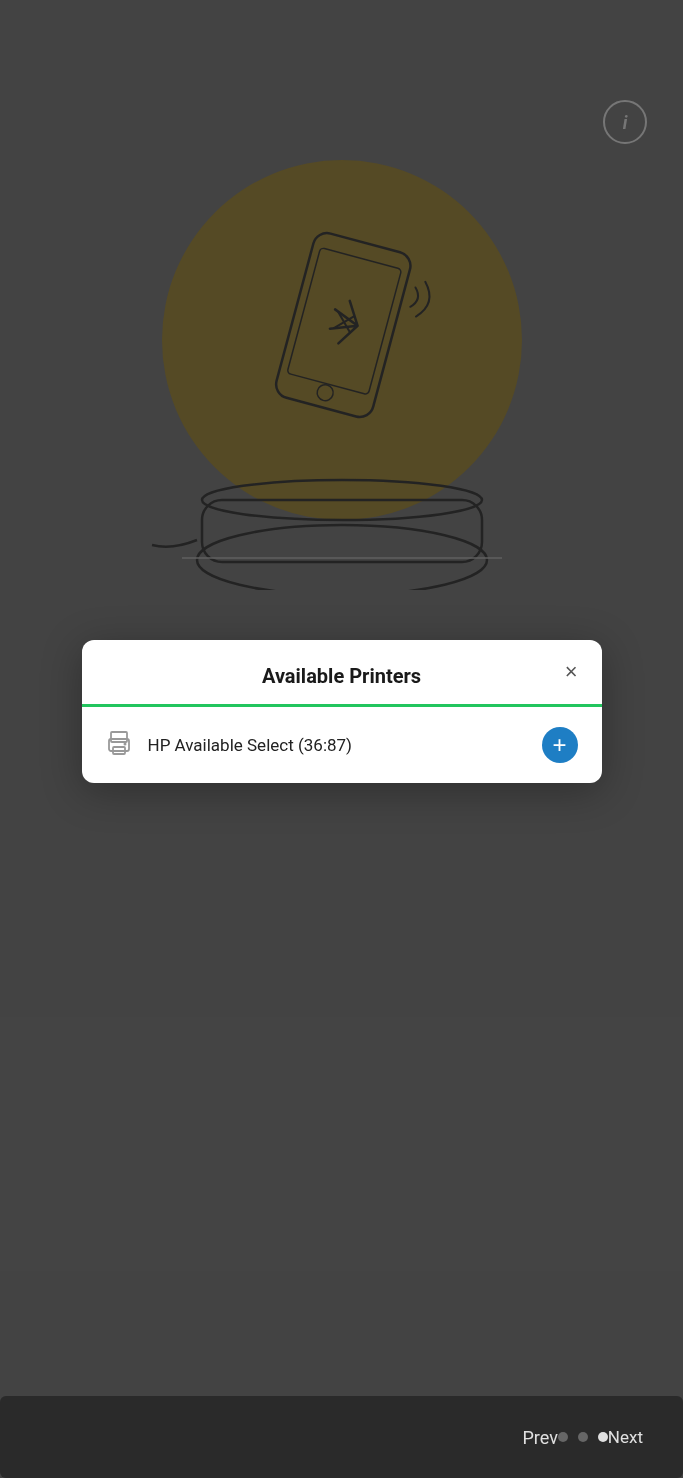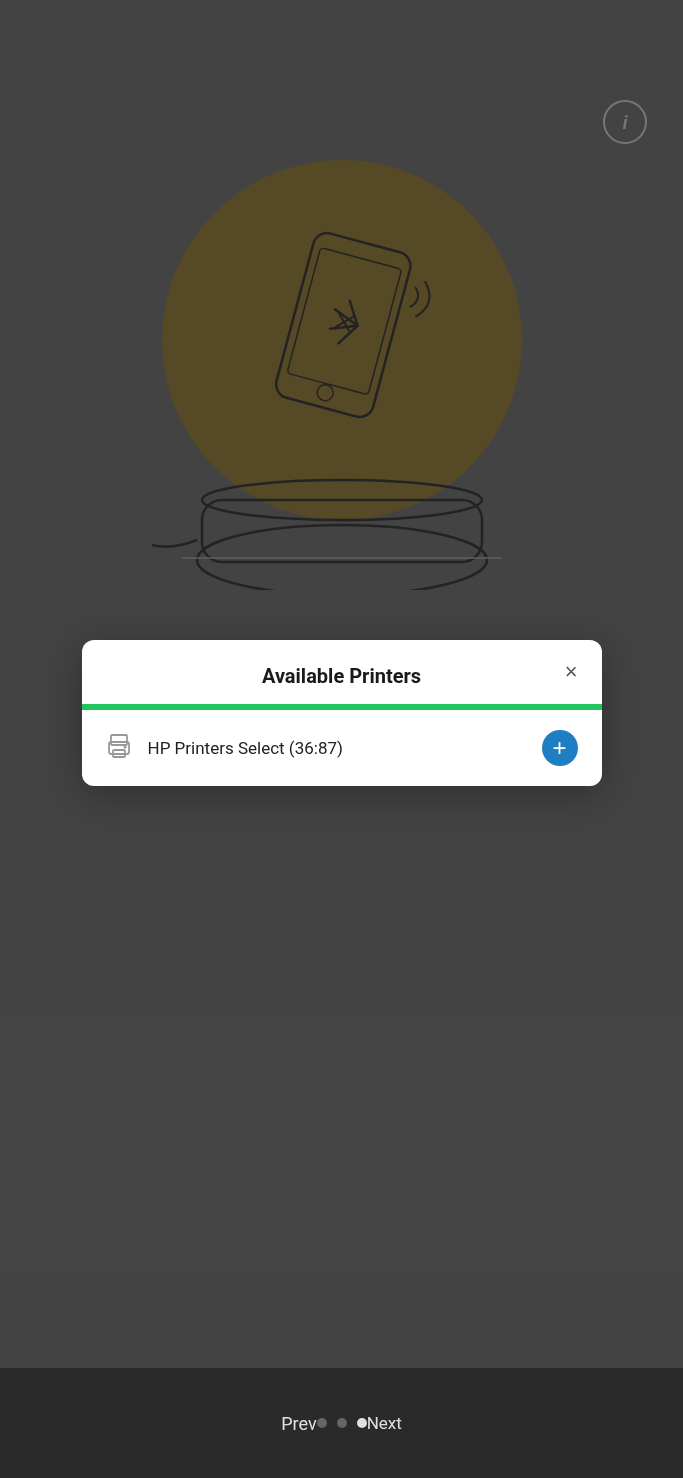--- a/index.html
+++ b/index.html
@@ -96,21 +96,21 @@
       box-shadow: 0 8px 40px rgba(0,0,0,0.3);
       overflow: hidden;
     }
 
     .modal-header {
       display: flex;
       align-items: center;
       justify-content: center;
       padding: 24px 20px 16px;
       position: relative;
-      border-bottom: 6px solid #22c55e;
+      border-bottom: 3px solid #22c55e;
     }
 
     .modal-title {
       font-size: 20px;
       font-weight: 700;
       color: #1a1a1a;
       text-align: center;
     }
 
     .modal-close {
@@ -164,26 +164,27 @@
       flex-shrink: 0;
       border: none;
     }
 
     
     .bottom-nav {
       position: absolute;
       bottom: 0;
       left: 0;
       width: 100%;
-      height: 110px;
+      height: 82px;
       background-color: #2a2a2a;
       display: flex;
       align-items: center;
-      justify-content: center;
+      justify-content: flex-end;
       padding: 0 40px;
+      border-radius: 6px;
     }
 
     .nav-prev {
       color: #e0e0e0;
       font-size: 18px;
       background: none;
       border: none;
       cursor: pointer;
       font-family: inherit;
     }
@@ -285,21 +286,21 @@
     </div>
     <div class="printer-item">
       <span class="printer-icon">
         <svg width="26" height="26" viewBox="0 0 26 26" fill="none" xmlns="http://www.w3.org/2000/svg">
           <rect x="5" y="2" width="16" height="10" rx="1" stroke="#999" stroke-width="1.8"></rect>
           <rect x="3" y="9" width="20" height="12" rx="2" stroke="#999" stroke-width="1.8"></rect>
           <rect x="7" y="17" width="12" height="7" rx="1" stroke="#999" stroke-width="1.8"></rect>
           <circle cx="19" cy="14" r="1.5" fill="#999"></circle>
         </svg>
       </span>
-      <span class="printer-name">HP Printers Select (36:87)</span>
+      <span class="printer-name">HP Available Select (36:87)</span>
       <button class="printer-add-btn">+</button>
     </div>
   </div>
 </div>
 
 <div class="bottom-nav">
   <button class="nav-prev">Prev</button>
   <div class="nav-dots">
     <div class="nav-dot"></div>
     <div class="nav-dot"></div>

